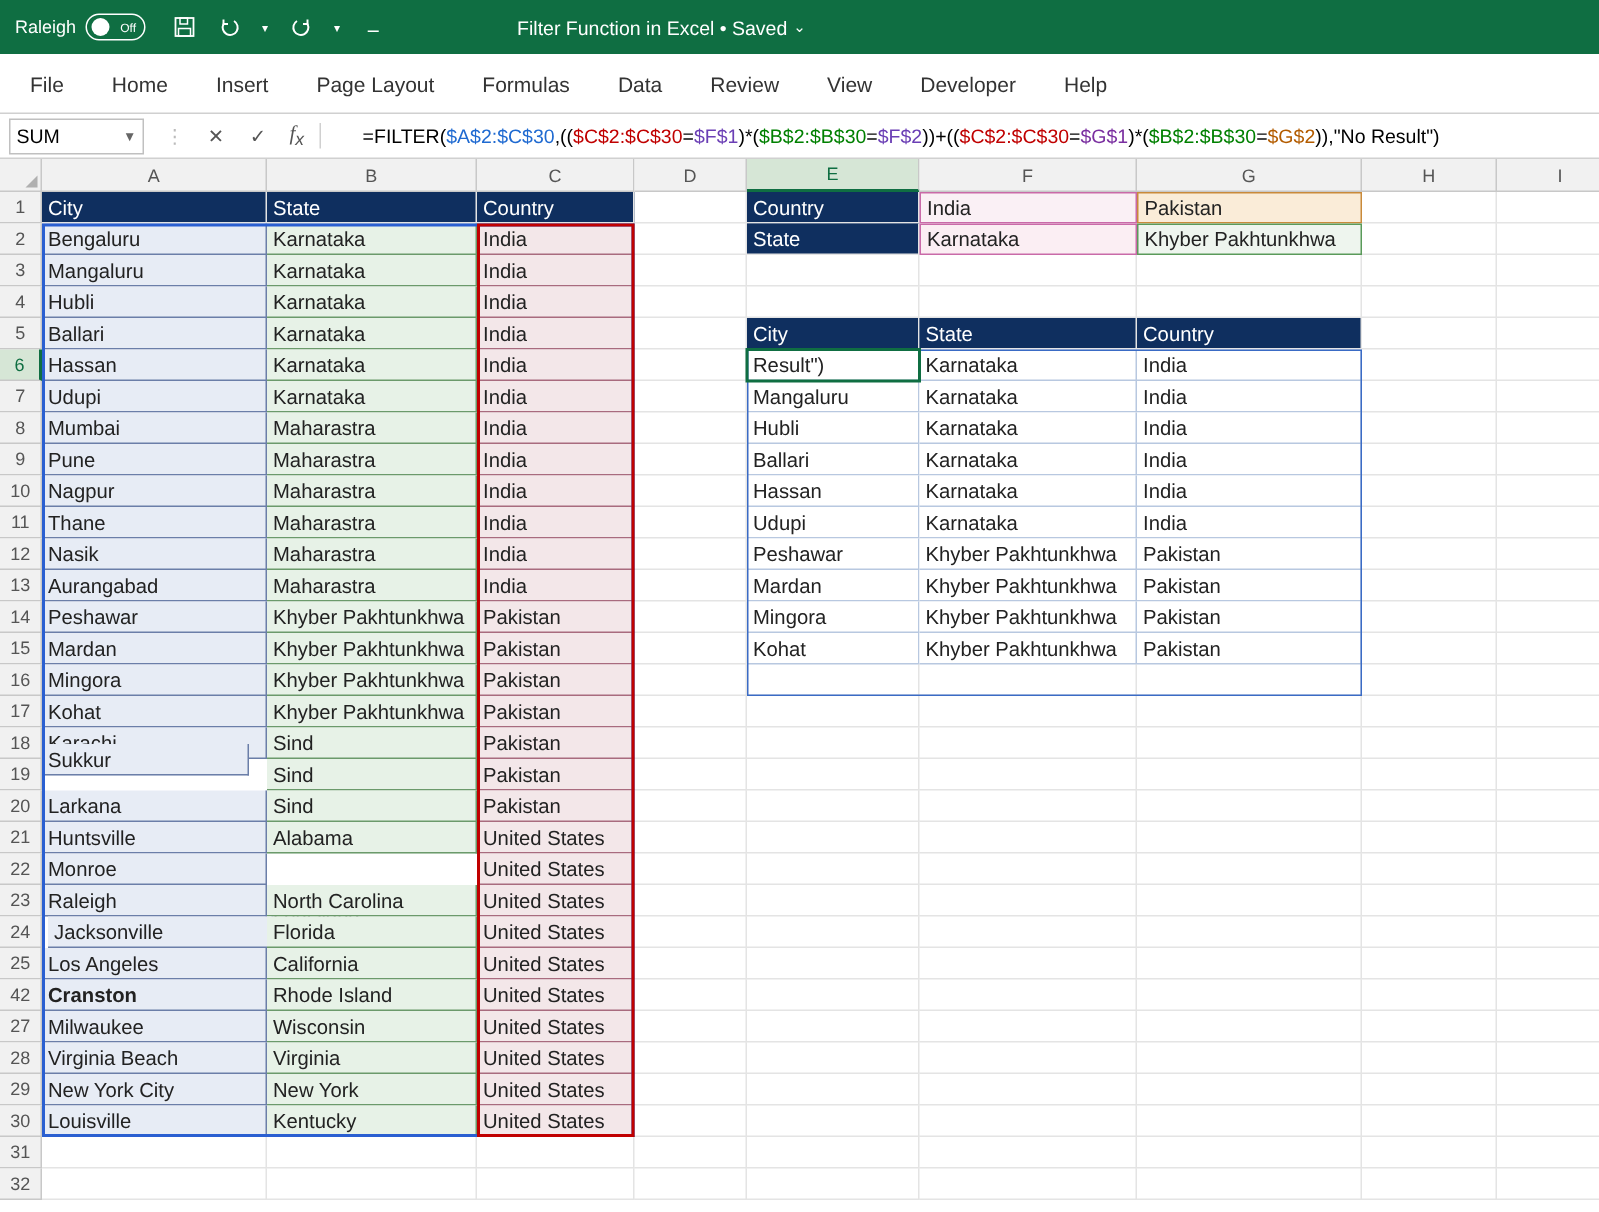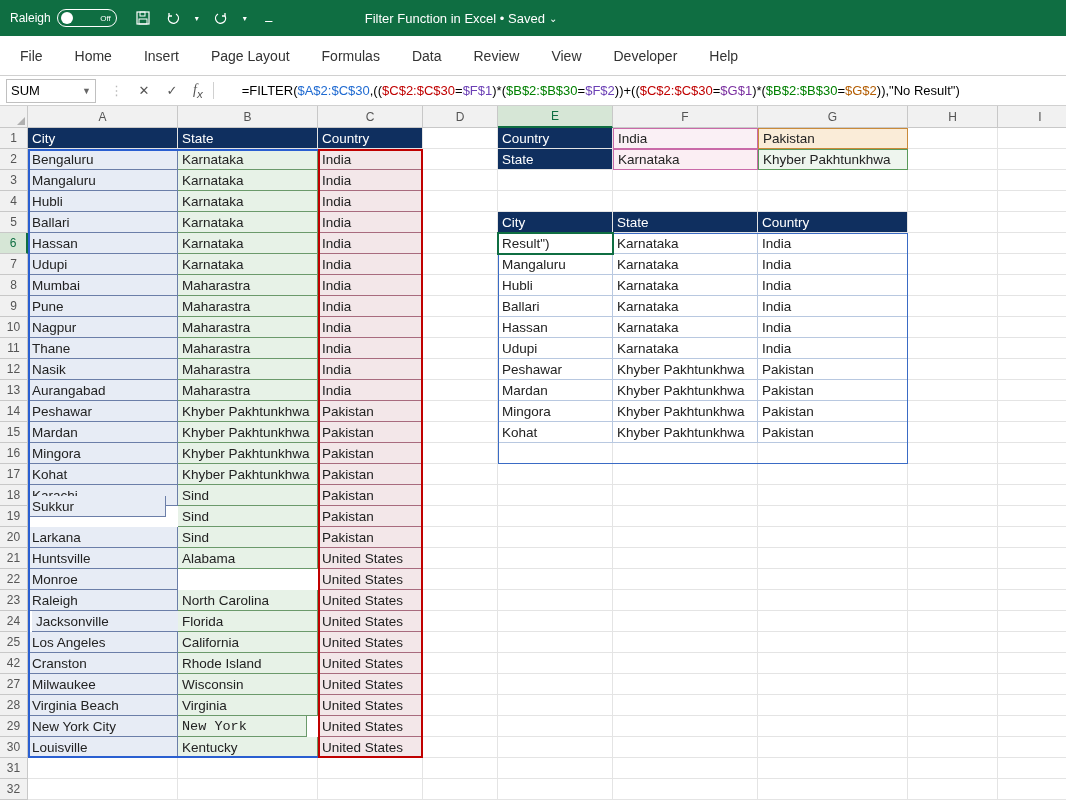--- a/index.html
+++ b/index.html
@@ -1,21 +1,21 @@
 <!DOCTYPE html>
 <html><head>
 <meta charset="utf-8">
 <style>
   * { box-sizing: border-box; margin: 0; padding: 0; font-family: "Segoe UI", Tahoma, sans-serif; }
   html,body { width:1066px; height:808px; background:#fff; overflow:hidden; }
 
   
   .titlebar { height:36px; background:#0f6e42; display:flex; align-items:center; color:#fff; font-size:12px; }
   .autosave { display:flex; align-items:center; gap:6px; padding:0 10px; }
-  .autosave .toggle { width:60px; height:18px; border:1px solid #fff; border-radius:9px; position:relative; display:flex; align-items:center; }
+  .autosave .toggle { width:40px; height:18px; border:1px solid #fff; border-radius:9px; position:relative; display:flex; align-items:center; }
   .autosave .toggle .knob { width:12px; height:12px; border-radius:50%; background:#fff; position:absolute; left:3px; }
   .autosave .toggle .off { font-size:8px; color:#fff; position:absolute; right:5px; }
   .qat { display:flex; align-items:center; gap:14px; padding:0 8px; }
   .qat .ic { width:16px; height:16px; color:#fff; display:flex; align-items:center; justify-content:center; }
   .doctitle { flex:0 0 auto; margin-left:80px; font-size:13px; display:flex; align-items:center; gap:4px;}
   .searchwrap { margin-left:80px; flex:1; display:flex; align-items:center; }
   .searchbox { display:flex; align-items:center; height:26px; background:#1a7a4d; border:1px solid #3a9a6d; border-radius:2px; width:380px; padding:0 8px; gap:8px; color:#cfe7d9; font-size:12px;}
   
   
   .ribbonrow { height:40px; background:#fff; border-bottom:1px solid #d0d0d0; display:flex; align-items:center; padding-left:20px; gap:32px; font-size:14px; color:#333; }
@@ -363,31 +363,31 @@
       <div class="cell colCountry" style="left: 290px; top: 441px; width: 105px;">United States</div>
       <div class="cell colCity" style="left: 0px; top: 462px; width: 150px;">Raleigh</div>
       <div class="cell colState" style="left: 150px; top: 462px; width: 140px;">North Carolina</div>
       <div class="cell colCountry" style="left: 290px; top: 462px; width: 105px;">United States</div>
       <div class="cell colCity" style="left: 4px; top: 483px; width: 150px;">Jacksonville</div>
       <div class="cell colState" style="left: 150px; top: 483px; width: 140px;">Florida</div>
       <div class="cell colCountry" style="left: 290px; top: 483px; width: 105px;">United States</div>
       <div class="cell colCity" style="left: 0px; top: 504px; width: 150px;">Los Angeles</div>
       <div class="cell colState" style="left: 150px; top: 504px; width: 140px;">California</div>
       <div class="cell colCountry" style="left: 290px; top: 504px; width: 105px;">United States</div>
-      <div class="cell colCity" style="left: 0px; top: 525px; width: 150px;">Cranston</div>
+      <div class="cell colCity" style="left: 0px; top: 525px; width: 150px; font-weight: bold;">Cranston</div>
       <div class="cell colState" style="left: 150px; top: 525px; width: 140px;">Rhode Island</div>
       <div class="cell colCountry" style="left: 290px; top: 525px; width: 105px;">United States</div>
       <div class="cell colCity" style="left: 0px; top: 546px; width: 150px;">Milwaukee</div>
       <div class="cell colState" style="left: 150px; top: 546px; width: 140px;">Wisconsin</div>
       <div class="cell colCountry" style="left: 290px; top: 546px; width: 105px;">United States</div>
       <div class="cell colCity" style="left: 0px; top: 567px; width: 150px;">Virginia Beach</div>
       <div class="cell colState" style="left: 150px; top: 567px; width: 140px;">Virginia</div>
       <div class="cell colCountry" style="left: 290px; top: 567px; width: 105px;">United States</div>
       <div class="cell colCity" style="left: 0px; top: 588px; width: 150px;">New York City</div>
-      <div class="cell colState" style="left: 150px; top: 588px; width: 129px; font-family: Liberation Mono, monospace;">New York</div>
+      <div class="cell colState" style="left: 150px; top: 588px; width: 140px;">New York</div>
       <div class="cell colCountry" style="left: 290px; top: 588px; width: 105px;">United States</div>
       <div class="cell colCity" style="left: 0px; top: 609px; width: 150px;">Louisville</div>
       <div class="cell colState" style="left: 150px; top: 609px; width: 140px;">Kentucky</div>
       <div class="cell colCountry" style="left: 290px; top: 609px; width: 105px;">United States</div>
       <div class="cell " style="left: 0px; top: 630px; width: 150px;"></div>
       <div class="cell " style="left: 150px; top: 630px; width: 140px;"></div>
       <div class="cell " style="left: 290px; top: 630px; width: 105px;"></div>
       <div class="cell " style="left: 0px; top: 651px; width: 150px;"></div>
       <div class="cell " style="left: 150px; top: 651px; width: 140px;"></div>
       <div class="cell " style="left: 290px; top: 651px; width: 105px;"></div>

